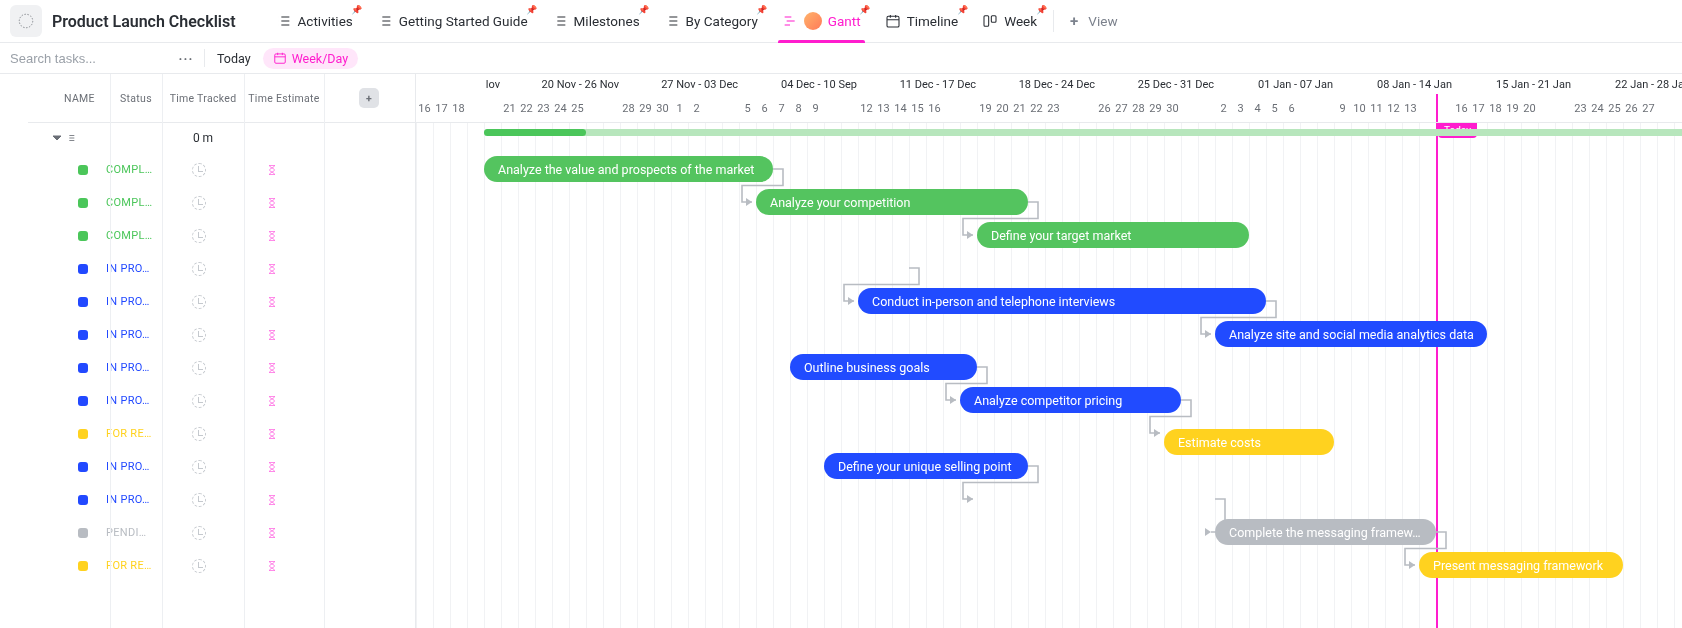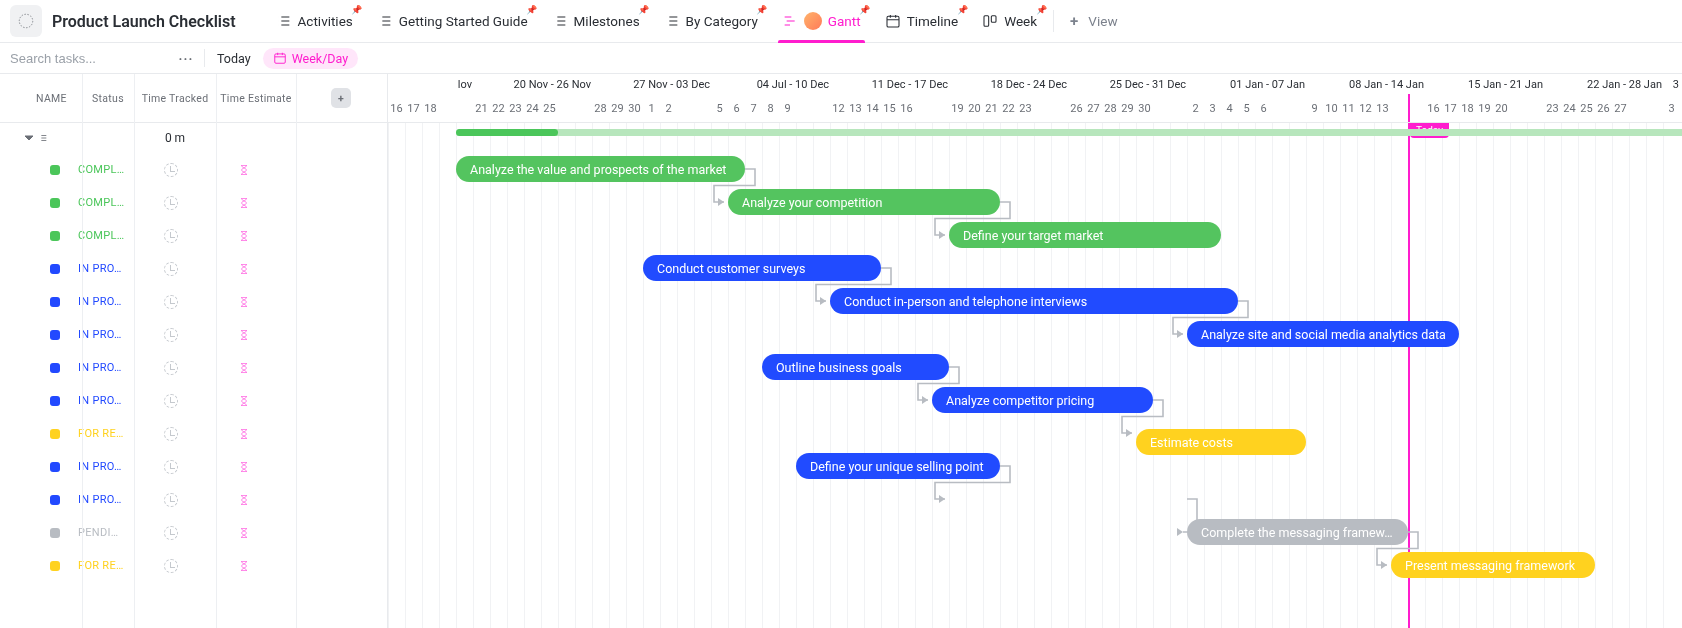--- a/index.html
+++ b/index.html
@@ -29,21 +29,21 @@
   .searchbox input { width:100%; border:none; outline:none; font-size:13px; color:#2a2e34; padding:4px 2px; }
   .searchbox input::placeholder { color:#9aa0a8; }
   .dots { width:20px; color:#6b6f76; cursor:pointer; text-align:center; letter-spacing:1px; font-weight:700; }
   .vdivider2 { width:1px; height:18px; background:#e8eaed; }
   .today-btn { font-size:12.5px; color:#2a2e34; cursor:pointer; padding:2px 4px; }
   .pill-active { background:#ffe6fa; color:#ff1dce; border-radius:12px; padding:3px 10px; display:flex; align-items:center; gap:5px; font-size:12.5px; cursor:pointer; }
   .pill-active svg { stroke:#ff1dce; fill:none; stroke-width:1.6; }
   
   .workspace { position:relative; height:554px; display:flex; }
   
-  .leftpane { flex:0 0 388px; border-right:1px solid #e8eaed; display:flex; flex-direction:column; position:relative; }
+  .leftpane { flex:0 0 388px; border-right:1px solid #e8eaed; display:flex; flex-direction:column; position:relative;margin-left:28px; }
   .leftheader { flex:0 0 49px; border-bottom:1px solid #e8eaed; display:flex; align-items:center; position:relative; }
   .colh { font-size:10.5px; letter-spacing:.3px; color:#6b6f76; text-align:center; }
   .colh.name  { flex:0 0 82px; padding-left:36px; text-align:left; }
   .colh.status{ flex:0 0 52px; }
   .colh.tt    { flex:0 0 82px; }
   .colh.te    { flex:0 0 80px; }
   .colh.blank { flex:1; }
   .colh .add-col { position:absolute; right:36px; top:14px; width:20px; height:20px; border-radius:5px; background:#e0e2e6; color:#6b6f76; display:flex; align-items:center; justify-content:center; font-weight:700; cursor:pointer; }
   .leftrows { flex:1; overflow:hidden; }
   
@@ -403,21 +403,21 @@
         </div>
       </div>
   </div>
 
   <div class="ganttpane">
     <div class="gantthead">
       <div class="ghrow1" id="ghrow1">
           <div class="week" style="width: 85px;">lov</div>
           <div class="week" style="width: 119px;">20 Nov - 26 Nov</div>
           <div class="week" style="width: 119px;">27 Nov - 03 Dec</div>
-          <div class="week" style="width: 119px;">04 Jul - 10 Dec</div>
+          <div class="week" style="width: 119px;">04 Dec - 10 Sep</div>
           <div class="week" style="width: 119px;">11 Dec - 17 Dec</div>
           <div class="week" style="width: 119px;">18 Dec - 24 Dec</div>
           <div class="week" style="width: 119px;">25 Dec - 31 Dec</div>
           <div class="week" style="width: 119px;">01 Jan - 07 Jan</div>
           <div class="week" style="width: 119px;">08 Jan - 14 Jan</div>
           <div class="week" style="width: 119px;">15 Jan - 21 Jan</div>
           <div class="week" style="width: 119px;">22 Jan - 28 Jan</div>
           <div class="week" style="width: 17px;">3</div>
         </div>
       <div class="ghrow2" id="ghrow2">
@@ -579,21 +579,20 @@
           <div style="left: 1258px;"></div>
           <div style="left: 1275px;"></div>
         </div>
         <div class="todayline" style="left: 1020px;"></div>
         <div class="todaybadge" style="left: 1022px;">Today</div>
         <div class="sumbar" style="left: 68px; width: 1258px; top: 6px; background: rgb(183, 230, 188);"></div>
         <div class="sumbar" style="left: 68px; width: 102px; top: 6px; background: rgb(75, 198, 90);"></div>
         <div class="bar" style="left: 68px; top: 33px; width: 289px; background: rgb(84, 196, 95); color: rgb(255, 255, 255);">Analyze the value and prospects of the market</div>
         <div class="bar" style="left: 340px; top: 66px; width: 272px; background: rgb(84, 196, 95); color: rgb(255, 255, 255);">Analyze your competition</div>
         <div class="bar" style="left: 561px; top: 99px; width: 272px; background: rgb(84, 196, 95); color: rgb(255, 255, 255);">Define your target market</div>
-        <div class="bar" style="left: 255px; top: 132px; width: 238px; background: rgb(33, 75, 255); color: rgb(255, 255, 255);">Conduct customer surveys</div>
         <div class="bar" style="left: 442px; top: 165px; width: 408px; background: rgb(33, 75, 255); color: rgb(255, 255, 255);">Conduct in-person and telephone interviews</div>
         <div class="bar" style="left: 799px; top: 198px; width: 272px; background: rgb(33, 75, 255); color: rgb(255, 255, 255);">Analyze site and social media analytics data</div>
         <div class="bar" style="left: 544px; top: 264px; width: 221px; background: rgb(33, 75, 255); color: rgb(255, 255, 255);">Analyze competitor pricing</div>
         <div class="bar" style="left: 374px; top: 231px; width: 187px; background: rgb(33, 75, 255); color: rgb(255, 255, 255);">Outline business goals</div>
         <div class="bar" style="left: 748px; top: 306px; width: 170px; background: rgb(255, 210, 31); color: rgb(255, 255, 255);">Estimate costs</div>
         <div class="bar" style="left: 408px; top: 330px; width: 204px; background: rgb(33, 75, 255); color: rgb(255, 255, 255);">Define your unique selling point</div>
         <div class="bar" style="left: 799px; top: 396px; width: 221px; background: rgb(184, 188, 194); color: rgb(255, 255, 255);">Complete the messaging framew…</div>
         <div class="bar" style="left: 1003px; top: 429px; width: 204px; background: rgb(255, 210, 31); color: rgb(255, 255, 255);">Present messaging framework</div>
         <svg class="dep" viewBox="320 42 57 41" style="left: 320px; top: 42px; width: 57px; height: 41px;">
           <path d="M 357 46 H 367 V 62.5 H 326 V 79 H 336"></path>

